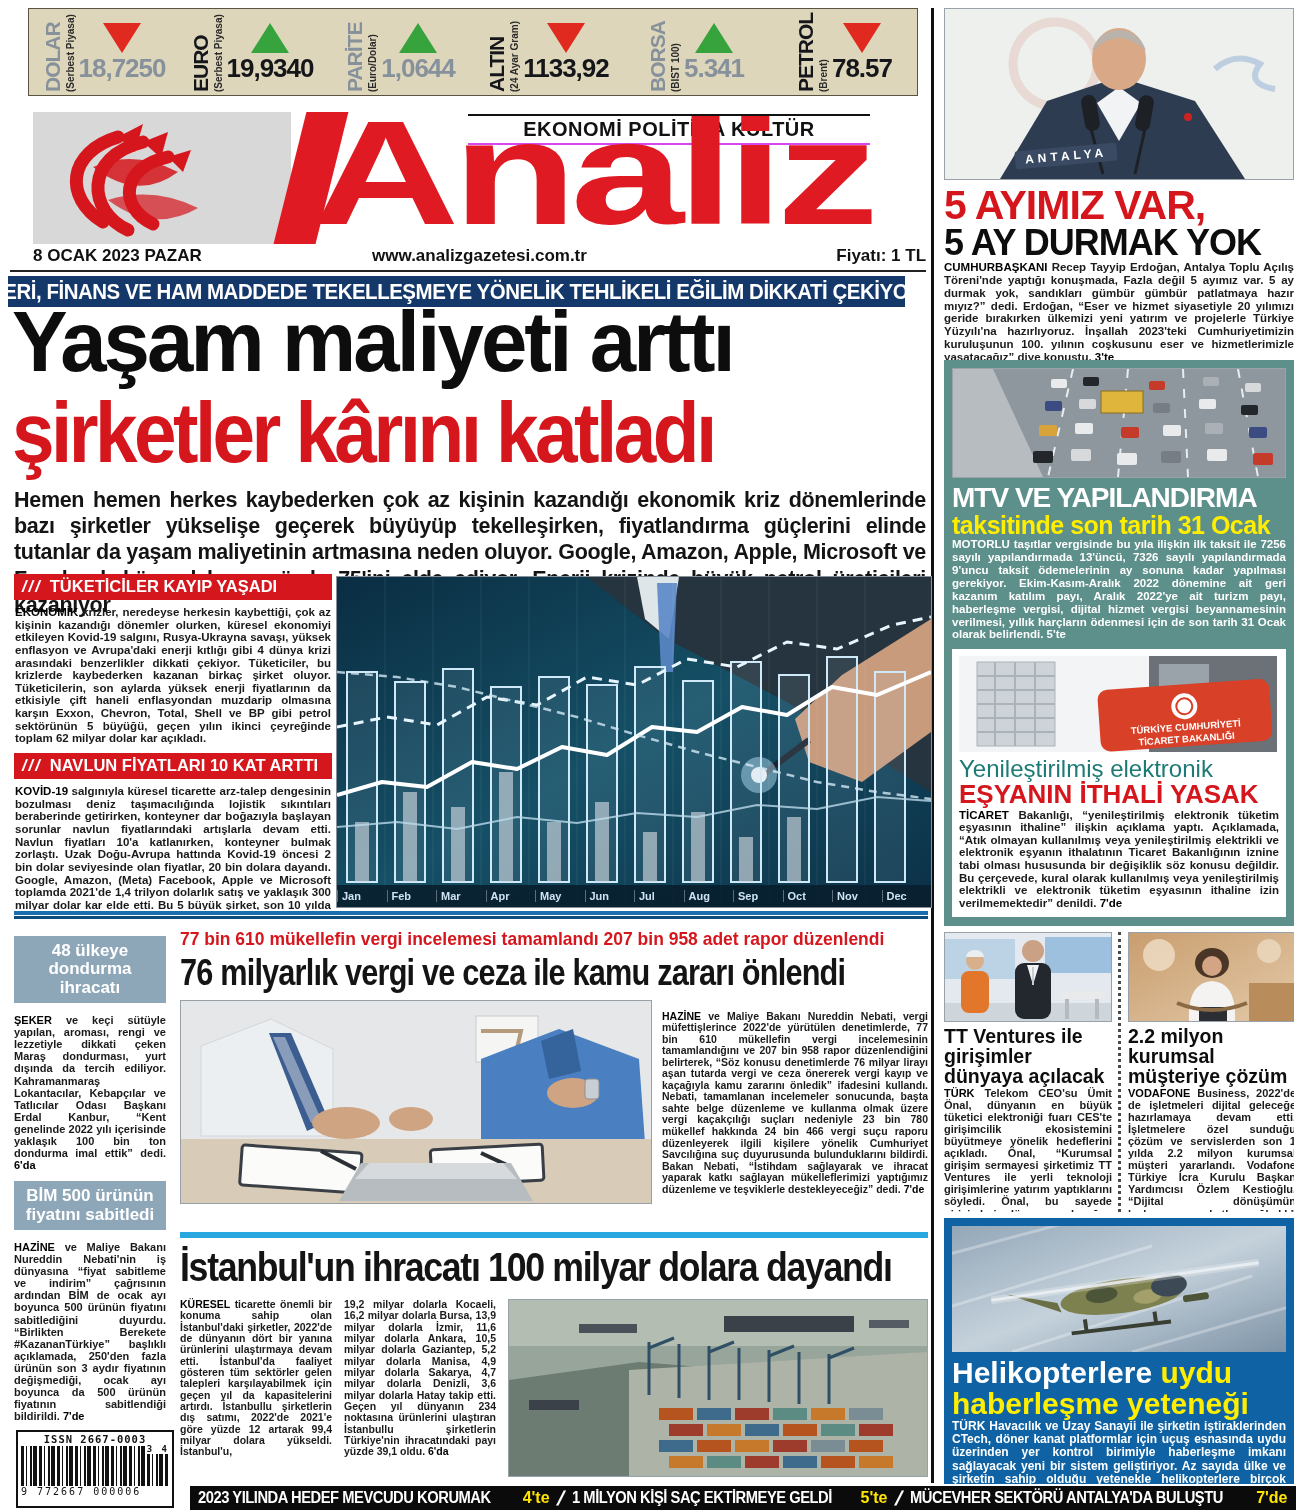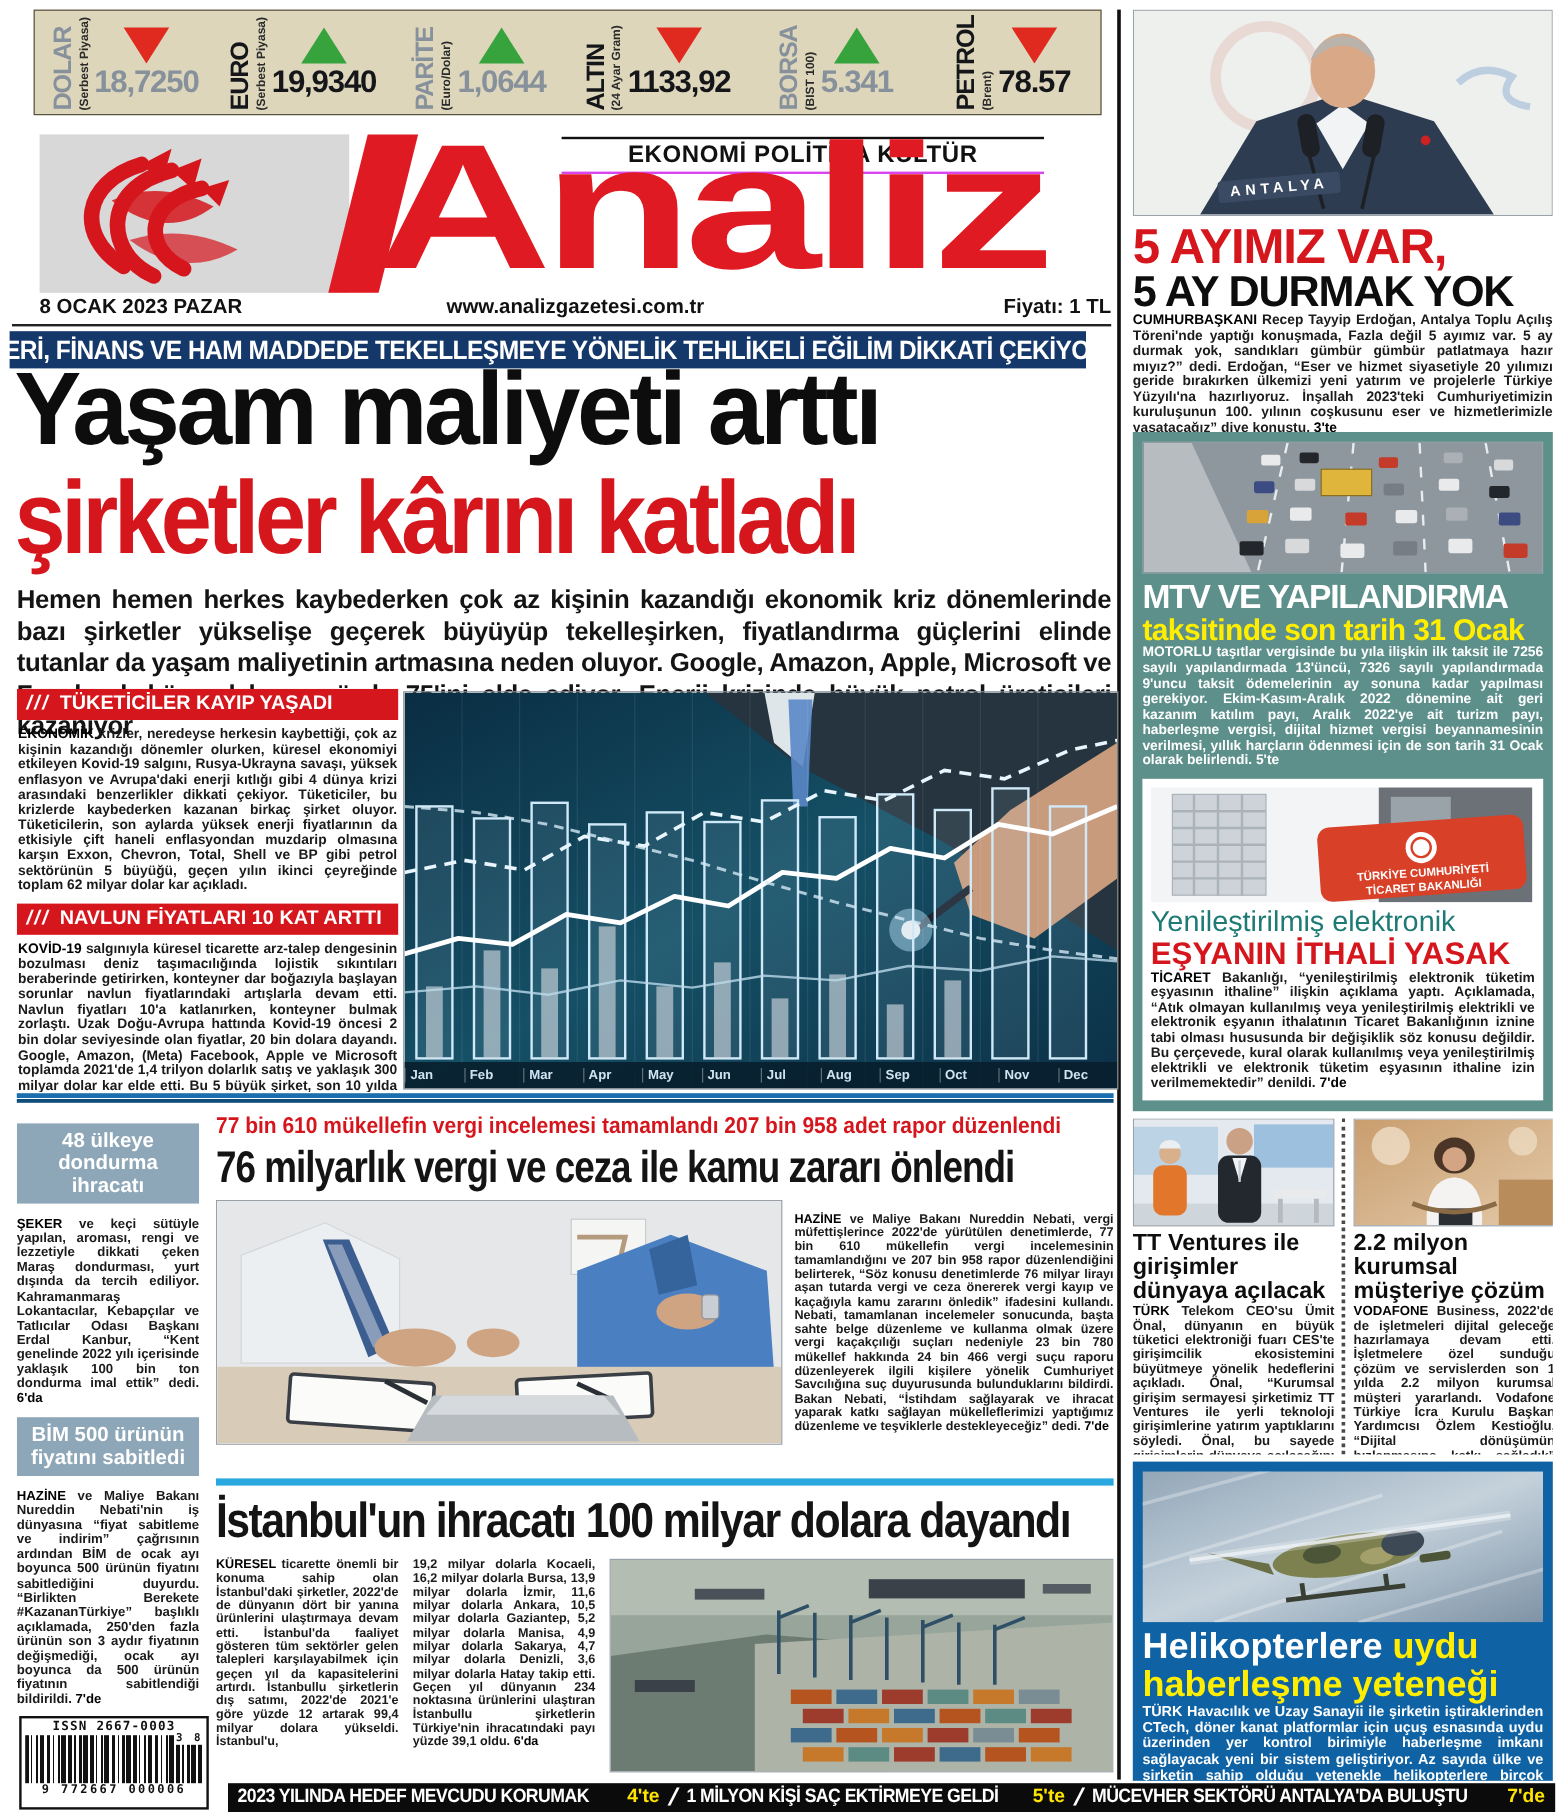--- a/index.html
+++ b/index.html
@@ -66,21 +66,21 @@
            background:linear-gradient(#1b6fae 0 4px,#fff 4px 5px,#0e4d7a 5px 8px);}
 
   
   .sidebar{left:14px;top:936px;width:152px;height:488px;overflow:hidden;}
   .graybox{background:#8ea7b8;color:#fff;font-size:17px;line-height:1.08;font-weight:bold;text-align:center;
            padding:6px 4px;margin-bottom:6px;}
   .sidebody{font-size:11px;font-weight:bold;color:#1a1a1a;text-align:justify;line-height:1.1;margin-bottom:10px;}
   .barcode{left:16px;top:1430px;width:148px;height:72px;border:2px solid #111;background:#fff;padding:1px 3px;}
   .issn{font-family:"DejaVu Sans Mono",monospace;font-size:10.5px;font-weight:bold;text-align:center;letter-spacing:1px;}
   .bars{height:40px;margin-top:1px;background:repeating-linear-gradient(90deg,#111 0 3px,#fff 3px 5px,#111 5px 6px,#fff 6px 9px,#111 9px 11px,#fff 11px 12px,#111 12px 16px,#fff 16px 18px);}
-  .bcdigits{font-family:"DejaVu Sans Mono",monospace;font-size:10px;font-weight:bold;letter-spacing:2px;text-align:center;}
+  .bcdigits{font-family:"DejaVu Sans Mono",monospace;font-size:10px;font-weight:normal;letter-spacing:2px;}
   .bccorner{position:absolute;right:2px;top:12px;background:#fff;font-family:"DejaVu Sans Mono",monospace;
             font-size:9px;font-weight:bold;padding:0 1px;letter-spacing:2px;}
 
   
   .taxsec{left:180px;top:928px;width:748px;height:298px;overflow:hidden;}
   .taxkick{color:#d6161d;font-size:19px;font-weight:bold;white-space:nowrap;transform:scaleX(.92);transform-origin:left top;}
   .taxhead{font-size:37px;font-weight:bold;color:#141414;white-space:nowrap;letter-spacing:-1px;
            transform:scaleX(.83);transform-origin:left top;margin:2px 0 6px;}
   .taxrow{display:flex;gap:10px;}
   .meetphoto{width:470px;height:202px;border:1px solid #99a1a8;overflow:hidden;flex:none;}
@@ -335,21 +335,21 @@
     <div class="graybox">48 ülkeye dondurma ihracatı</div>
     <p class="sidebody"><b class="lw">ŞEKER</b> <span>ve keçi sütüyle yapılan, aroması, rengi ve lezzetiyle dikkati çeken Maraş dondurması, yurt dışında da tercih ediliyor. Kahramanmaraş Lokantacılar, Kebapçılar ve Tatlıcılar Odası Başkanı Erdal Kanbur, “Kent genelinde 2022 yılı içerisinde yaklaşık 100 bin ton dondurma imal ettik” dedi.</span> <b class="pref">6'da</b></p>
     <div class="graybox">BİM 500 ürünün fiyatını sabitledi</div>
     <p class="sidebody"><b class="lw">HAZİNE</b> <span>ve Maliye Bakanı Nureddin Nebati'nin iş dünyasına “fiyat sabitleme ve indirim” çağrısının ardından BİM de ocak ayı boyunca 500 ürünün fiyatını sabitlediğini duyurdu. “Birlikten Berekete #KazananTürkiye” başlıklı açıklamada, 250'den fazla ürünün son 3 aydır fiyatının değişmediği, ocak ayı boyunca da 500 ürünün fiyatının sabitlendiği bildirildi.</span> <b class="pref">7'de</b></p>
   </div>
 
   <div class="abs barcode">
     <div class="issn">ISSN 2667-0003</div>
     <div class="bars"></div>
     <div class="bcdigits">9 772667 000006</div>
-    <div class="bccorner">3 8</div>
+    <div class="bccorner">3 4</div>
   </div>
 
   <div class="abs taxsec">
     <div class="taxkick">77 bin 610 mükellefin vergi incelemesi tamamlandı 207 bin 958 adet rapor düzenlendi</div>
     <div class="taxhead">76 milyarlık vergi ve ceza ile kamu zararı önlendi</div>
     <div class="taxrow">
       <div class="meetphoto">
         <svg width="470" height="202" viewBox="0 0 470 202" preserveAspectRatio="none">
           <rect width="470" height="202" fill="#e6e7e8"></rect>
           <rect x="295" y="15" width="62" height="46" fill="#f5f5f3" stroke="#c9cbcd"></rect>

